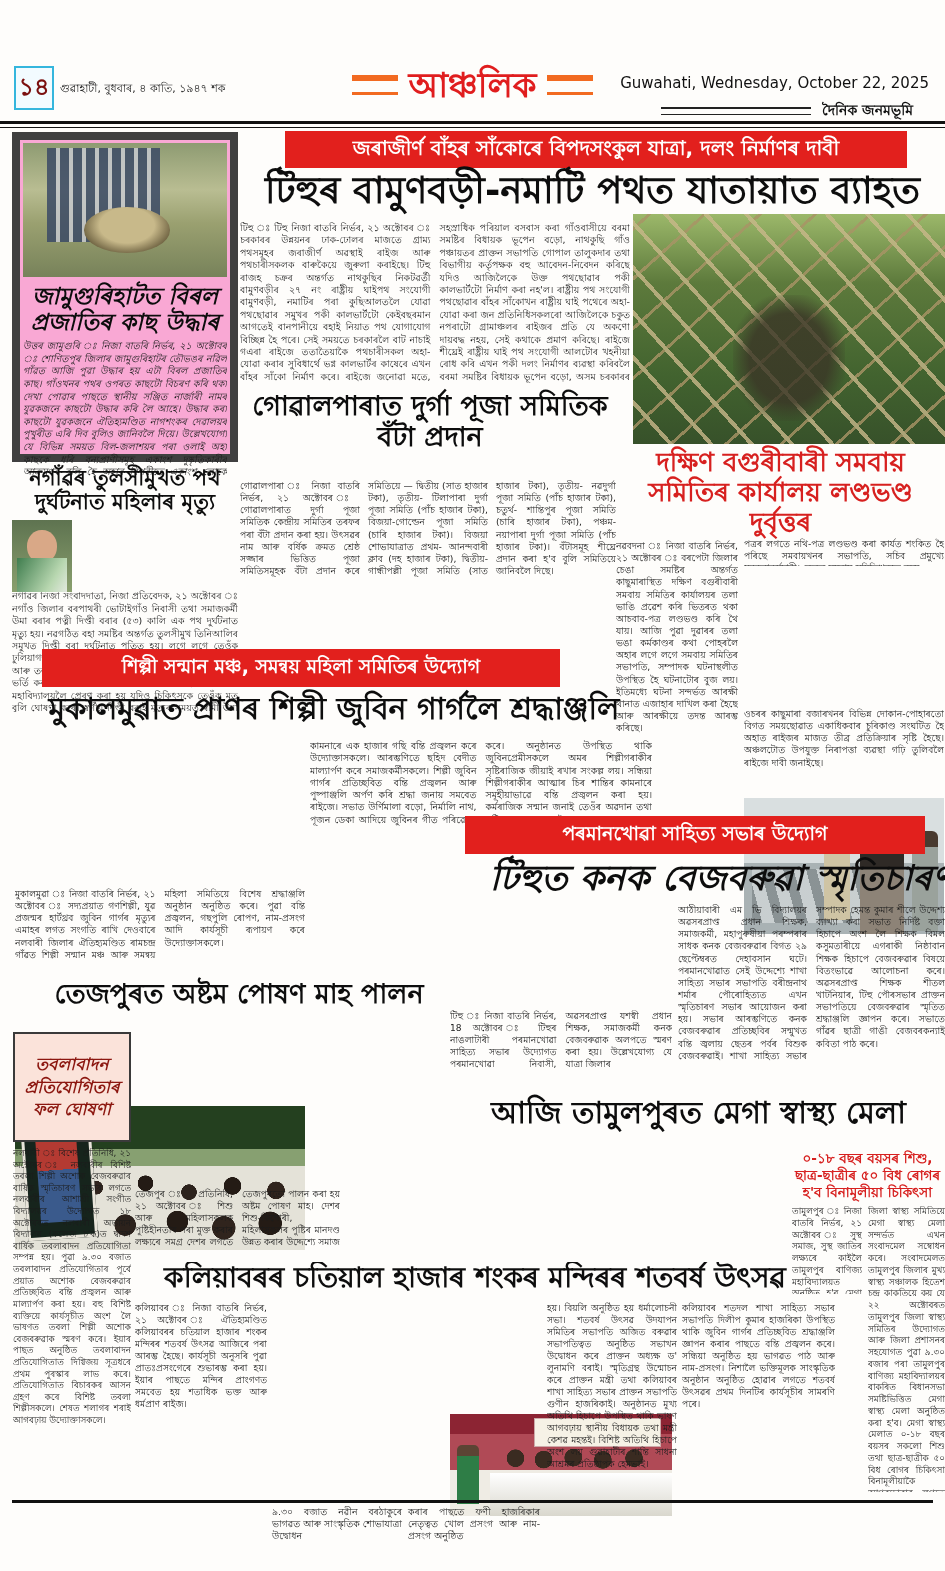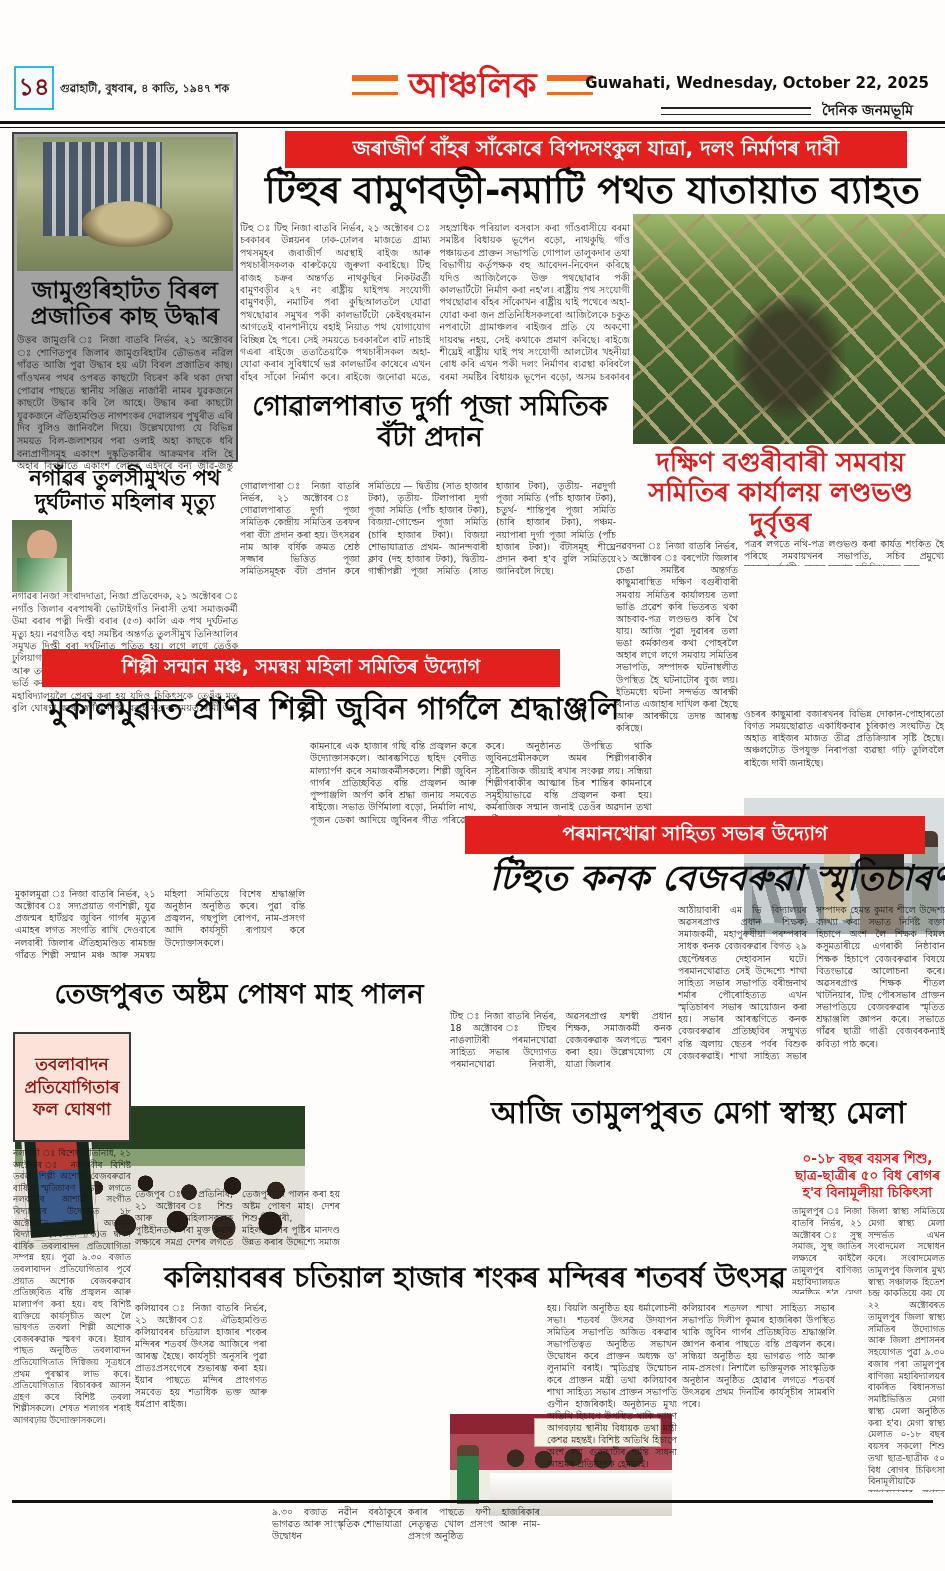--- a/index.html
+++ b/index.html
@@ -3,37 +3,37 @@
 <meta charset="utf-8">
 <style>
   html,body{margin:0;padding:0;background:#e9e7e2;}
   .page{position:relative;width:945px;height:1571px;margin:0 auto;background:#fefdfb;
         font-family:"DejaVu Sans",sans-serif;color:#161616;overflow:hidden;}
   .abs{position:absolute;}
   
   .pagenum-box{width:36px;height:40px;border:2px solid #35b6dd;background:#f2fbff;
                display:flex;align-items:center;justify-content:center;
                font-size:24px;font-weight:bold;color:#7a1010;}
-  .as-date{font-size:11px;font-weight:bold;color:#222;}
+  .as-date{font-size:11px;font-weight:normal;color:#222;}
   .section-wrap{display:flex;align-items:center;justify-content:center;gap:10px;}
   .tri-lines{width:46px;height:14px;border-top:3px solid #f26a21;border-bottom:3px solid #f26a21;
              box-shadow:inset 0 6px 0 -3px #f26a21;}
   .section-title{font-size:34px;font-weight:bold;color:#e01d1e;line-height:1;}
-  .en-date{font-size:15px;font-weight:bold;color:#111;margin-left:44px;}
+  .en-date{font-size:15px;font-weight:normal;color:#111;margin-left:44px;}
   .paper-name{font-size:14px;font-weight:bold;color:#111;}
   .paper-dash{display:inline-block;width:150px;height:5px;border-top:2px solid #222;border-bottom:1px solid #222;vertical-align:middle;margin-right:6px;}
   .hdr-rule{border-top:3px solid #111;border-bottom:1px solid #111;height:3px;}
   
   .kicker{background:#e2201d;color:#fff;font-weight:bold;display:flex;align-items:center;justify-content:center;text-align:center;}
   .hl{font-weight:bold;text-align:center;color:#0d0d0d;line-height:1.15;}
   .hl-red{color:#d7201f;}
   .body-txt{font-size:9.5px;line-height:1.32;text-align:justify;color:#1c1c1c;overflow:hidden;}
   .cols2{column-count:2;column-gap:9px;}
   .cols3{column-count:3;column-gap:8px;}
-  .red-frame{border:2px solid #404040;background:#a3a3a3;}
+  .red-frame{border:8px solid #404040;background:#f9a8d4;font-style:italic;}
   .tabla-box{background:#fbe3da;border:2px solid #3a3a3a;display:flex;align-items:center;justify-content:center;
              font-weight:bold;color:#8c1710;text-align:center;font-size:17px;line-height:1.35;}
   .subhead-red{color:#d7201f;font-weight:bold;text-align:center;line-height:1.25;}
   .caption-line{font-size:9.3px;line-height:1.3;color:#1c1c1c;text-align:justify;margin-top:36px;}
   .bottom-rule{border-top:3px solid #111;}
   
   .photo{overflow:hidden;position:relative;background:#b9b4a6;}
   .ph-turtle{background:linear-gradient(180deg,#8e9b72 0%,#b9bd92 35%,#9aa070 60%,#77825a 100%);}
   .ph-turtle .shirt{position:absolute;left:12%;top:4%;width:55%;height:70%;
       background:repeating-linear-gradient(90deg,#3b4a66 0 9px,#c7c9cf 9px 13px),repeating-linear-gradient(0deg,#3b4a66 0 9px,transparent 9px 13px);opacity:.85;}
@@ -156,21 +156,21 @@
     <div class="speaker"></div>
     <div class="guests"></div>
   </div>
   <div class="abs body-txt cols2" style="left:450px;top:1010px;width:222px;height:80px;font-size:9.1px;">টিহু ঃ নিজা বাতৰি নিৰ্ভৰ, 18 অক্টোবৰ ঃ টিহুৰ নাঙলাটাৰী পৰমানখোৱা সাহিত্য সভাৰ উদ্যোগত পৰমানখোৱা নিবাসী, অৱসৰপ্ৰাপ্ত যশস্বী প্ৰধান শিক্ষক, সমাজকৰ্মী কনক বেজবৰুৱাক অলপতে স্মৰণ কৰা হয়। উল্লেখযোগ্য যে যাত্ৰা জিলাৰ</div>
   <div class="abs body-txt cols2" style="left:678px;top:904px;width:267px;height:186px;font-size:9.2px;">আঠীয়াবাৰী এম ভি বিদ্যালয়ৰ অৱসৰপ্ৰাপ্ত প্ৰধান শিক্ষক, সমাজকৰ্মী, মহাপুৰুষীয়া পৰম্পৰাৰ সাধক কনক বেজবৰুৱাৰ বিগত ২৯ ছেপ্টেম্বৰত দেহাবসান ঘটে। পৰমানখোৱাত সেই উদ্দেশ্যে শাখা সাহিত্য সভাৰ সভাপতি বৰীন্দ্ৰনাথ শৰ্মাৰ পৌৰোহিত্যত এখন স্মৃতিচাৰণ সভাৰ আয়োজন কৰা হয়। সভাৰ আৰম্ভণিতে কনক বেজবৰুৱাৰ প্ৰতিচ্ছবিৰ সন্মুখত বন্তি জ্বলায় ছেতৰ পৰ্বৰ বিশুক বেজবৰুৱাই। শাখা সাহিত্য সভাৰ সম্পাদক হেমন্ত কুমাৰ শীলে উদ্দেশ্য ব্যাখ্যা কৰা সভাত নিৰ্দিষ্ট বক্তা হিচাপে অংশ লৈ শিক্ষক বিমল কসুমতাৰীয়ে এগৰাকী নিষ্ঠাবান শিক্ষক হিচাপে বেজবৰুৱাৰ বিষয়ে বিতংভাৱে আলোচনা কৰে। অৱসৰপ্ৰাপ্ত শিক্ষক শীতল খাটনিয়াৰ, টিহু পৌৰসভাৰ প্ৰাক্তন সভাপতিয়ে বেজবৰুৱাৰ স্মৃতিত শ্ৰদ্ধাঞ্জলি জ্ঞাপন কৰে। সভাতে গাঁৱৰ ছাত্ৰী গাঙী বেজবৰকন্যাই কবিতা পাঠ কৰে।</div>
 
   <div class="abs hl" style="left:30px;top:978px;width:418px;font-size:27px;">তেজপুৰত অষ্টম পোষণ মাহ পালন</div>
 
   <div class="abs body-txt cols2" style="left:135px;top:1188px;width:205px;height:68px;font-size:9.1px;">তেজপুৰ ঃ প্ৰতিনিধি, ২১ অক্টোবৰ ঃ শিশু আৰু মহিলাসকলক পুষ্টিহীনতাৰ পৰা মুক্ত কৰাৰ লক্ষ্যৰে সমগ্ৰ দেশৰ লগতে তেজপুৰতো পালন কৰা হয় অষ্টম পোষণ মাহ। দেশৰ শিশু-কিশোৰী, মহিলাসকলৰ পুষ্টিৰ মানদণ্ড উন্নত কৰাৰ উদ্দেশ্যে সমাজ কল্যাণ বিভাগৰ উদ্যোগত অনুষ্ঠিত কাৰ্যসূচীত অংগনৱাড়ী কৰ্মী, সহায়িকা, স্বাস্থ্যকৰ্মীসকলে অংশগ্ৰহণ কৰে। পুষ্টিকৰ খাদ্যৰ প্ৰদৰ্শনীৰে মনোমোহা কৰি তোলা অনুষ্ঠানত গৰ্ভৱতী মহিলা আৰু শিশুক পুষ্টিকৰ খাদ্য বিতৰণ কৰাৰ লগতে সজাগতামূলক ভাষণ প্ৰদান কৰা হয়।</div>
 
-  <div class="abs tabla-box" style="left:13px;top:1032px;width:118px;height:110px;padding:4px;box-sizing:border-box;">
+  <div class="abs tabla-box" style="left:13px;top:1032px;width:118px;height:110px;padding:4px;box-sizing:border-box;font-style:italic;">
     <span>তবলাবাদন প্ৰতিযোগিতাৰ ফল ঘোষণা</span>
   </div>
   <div class="abs body-txt" style="left:13px;top:1148px;width:118px;height:342px;font-size:8.8px;">নলবাৰী ঃ বিশেষ প্ৰতিনিধি, ২১ অক্টোবৰ ঃ নলবাৰীৰ বিশিষ্ট তবলা শিল্পী অশোক বেজবৰুৱাৰ বাৰ্ষিক স্মৃতিচাৰণ সভাৰ লগতে নলবাৰীৰ আশাশ্ৰী সংগীত বিদ্যালয়ৰ উদ্যোগত ১৮ অক্টোবৰত নলবাৰী অভায়ন বিদ্যালয় (কলেজ চ'ক)ত দ্বাদশ বাৰ্ষিক তবলাবাদন প্ৰতিযোগিতা সম্পন্ন হয়। পুৱা ৯.৩০ বজাত তবলাবাদন প্ৰতিযোগিতাৰ পূৰ্বে প্ৰয়াত অশোক বেজবৰুৱাৰ প্ৰতিচ্ছবিত বন্তি প্ৰজ্বলন আৰু মাল্যাৰ্পণ কৰা হয়। বহু বিশিষ্ট ব্যক্তিয়ে কাৰ্যসূচীত অংশ লৈ ভাষণত তবলা শিল্পী অশোক বেজবৰুৱাক স্মৰণ কৰে। ইয়াৰ পাছত অনুষ্ঠিত তবলাবাদন প্ৰতিযোগিতাত দিগ্বিজয় সূত্ৰধৰে প্ৰথম পুৰস্কাৰ লাভ কৰে। প্ৰতিযোগিতাত বিচাৰকৰ আসন গ্ৰহণ কৰে বিশিষ্ট তবলা শিল্পীসকলে। শেষত শলাগৰ শৰাই আগবঢ়ায় উদ্যোক্তাসকলে।</div>
 
   <div class="abs hl" style="left:452px;top:1096px;width:493px;font-size:30px;">আজি তামুলপুৰত মেগা স্বাস্থ্য মেলা</div>
 
   <div class="abs subhead-red" style="left:790px;top:1150px;width:155px;font-size:13.5px;">০-১৮ বছৰ বয়সৰ শিশু, ছাত্ৰ-ছাত্ৰীৰ ৫০ বিধ ৰোগৰ হ'ব বিনামূলীয়া চিকিৎসা</div>
   <div class="abs body-txt" style="left:792px;top:1206px;width:70px;height:88px;font-size:8.9px;">তামুলপুৰ ঃ নিজা বাতৰি নিৰ্ভৰ, ২১ অক্টোবৰ ঃ সুস্থ সমাজ, সুস্থ জাতিৰ লক্ষ্যৰে কাইলৈ তামুলপুৰ বাণিজ্য মহাবিদ্যালয়ত অনুষ্ঠিত হ'ব মেগা স্বাস্থ্য মেলা। আজি তামুলপুৰ</div>
   <div class="abs body-txt" style="left:868px;top:1206px;width:77px;height:286px;font-size:8.9px;">জিলা স্বাস্থ্য সমিতিয়ে মেগা স্বাস্থ্য মেলা সন্দৰ্ভত এখন সংবাদমেল সম্বোধন কৰে। সংবাদমেলত তামুলপুৰ জিলাৰ মুখ্য স্বাস্থ্য সঞ্চালক হিতেশ চন্দ্ৰ কাকতিয়ে কয় যে ২২ অক্টোবৰত তামুলপুৰ জিলা স্বাস্থ্য সমিতিৰ উদ্যোগত আৰু জিলা প্ৰশাসনৰ সহযোগত পুৱা ৯.৩০ বজাৰ পৰা তামুলপুৰ বাণিজ্য মহাবিদ্যালয়ৰ বাকৰিত বিধানসভা সমষ্টিভিত্তিত মেগা স্বাস্থ্য মেলা অনুষ্ঠিত কৰা হ'ব। মেগা স্বাস্থ্য মেলাত ০-১৮ বছৰ বয়সৰ সকলো শিশু তথা ছাত্ৰ-ছাত্ৰীক ৫০ বিধ ৰোগৰ চিকিৎসা বিনামূলীয়াকৈ আগবঢ়োৱাৰ লগতে ১৮ বছৰৰ ঊৰ্ধ্বৰ ব্যক্তিয়েও স্বাস্থ্য মেলাত চিকিৎসা সেৱা লাভ কৰিব বুলি জনায়। মেগা স্বাস্থ্য মেলাত অসম চৰকাৰৰ কেবিনেট মন্ত্ৰী জয়ন্ত মল্লবৰুৱা উপস্থিত থাকিব। সংবাদমেলত স্বাস্থ্য বিষয়া ডাঃ গৌতম মেধি, বি পি এম কিশোৰ শৰ্মাৰ লগতে কেইবাগৰাকী স্বাস্থ্য বিষয়া উপস্থিত থাকে।</div>
 

